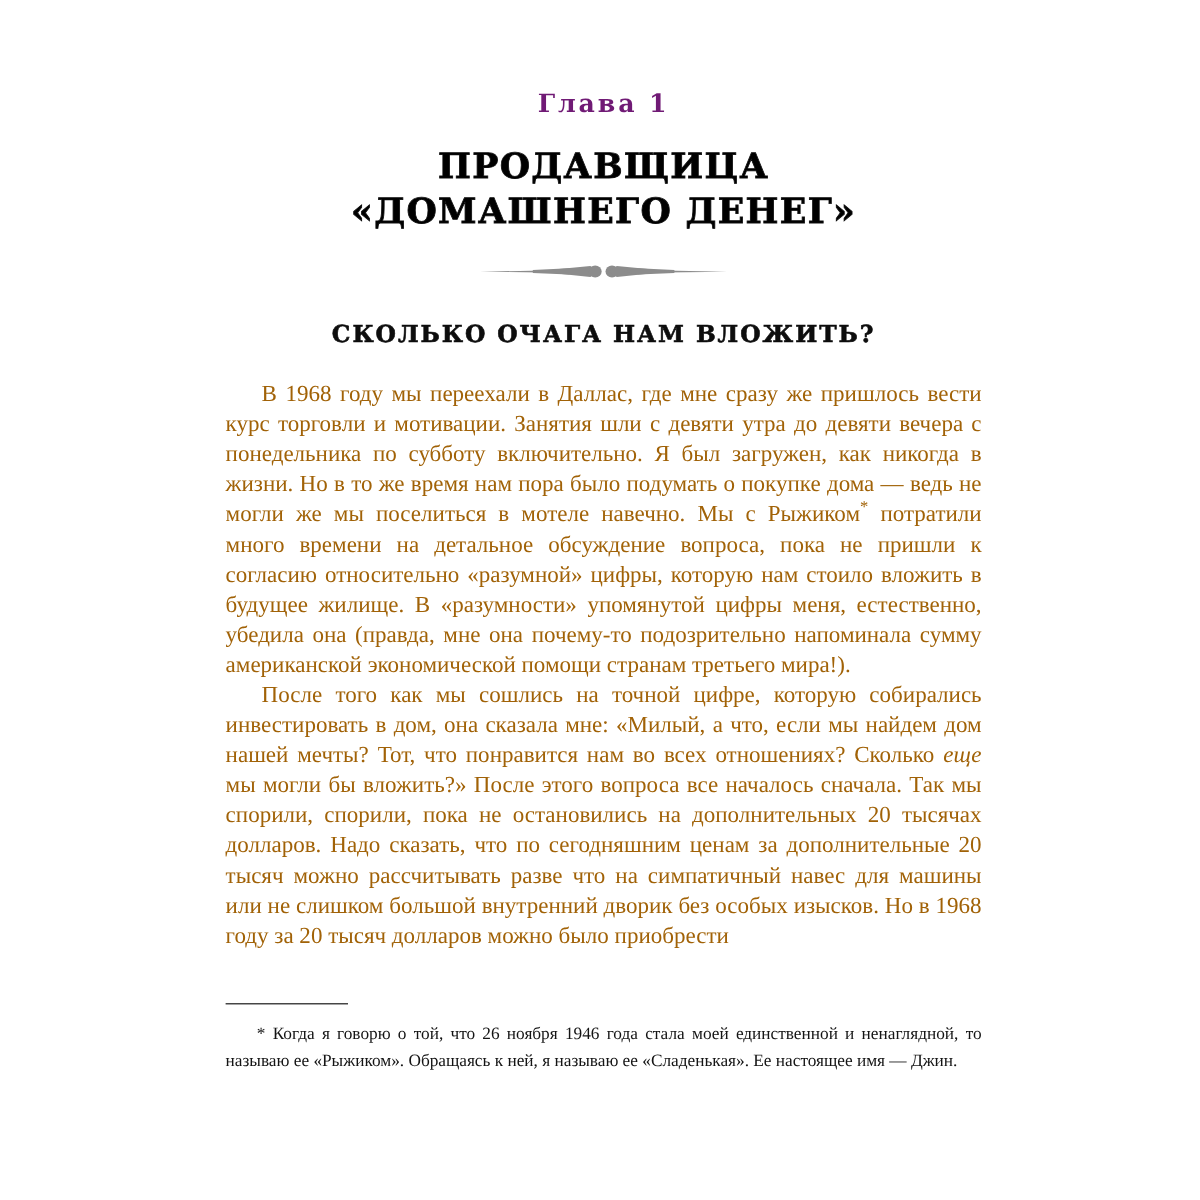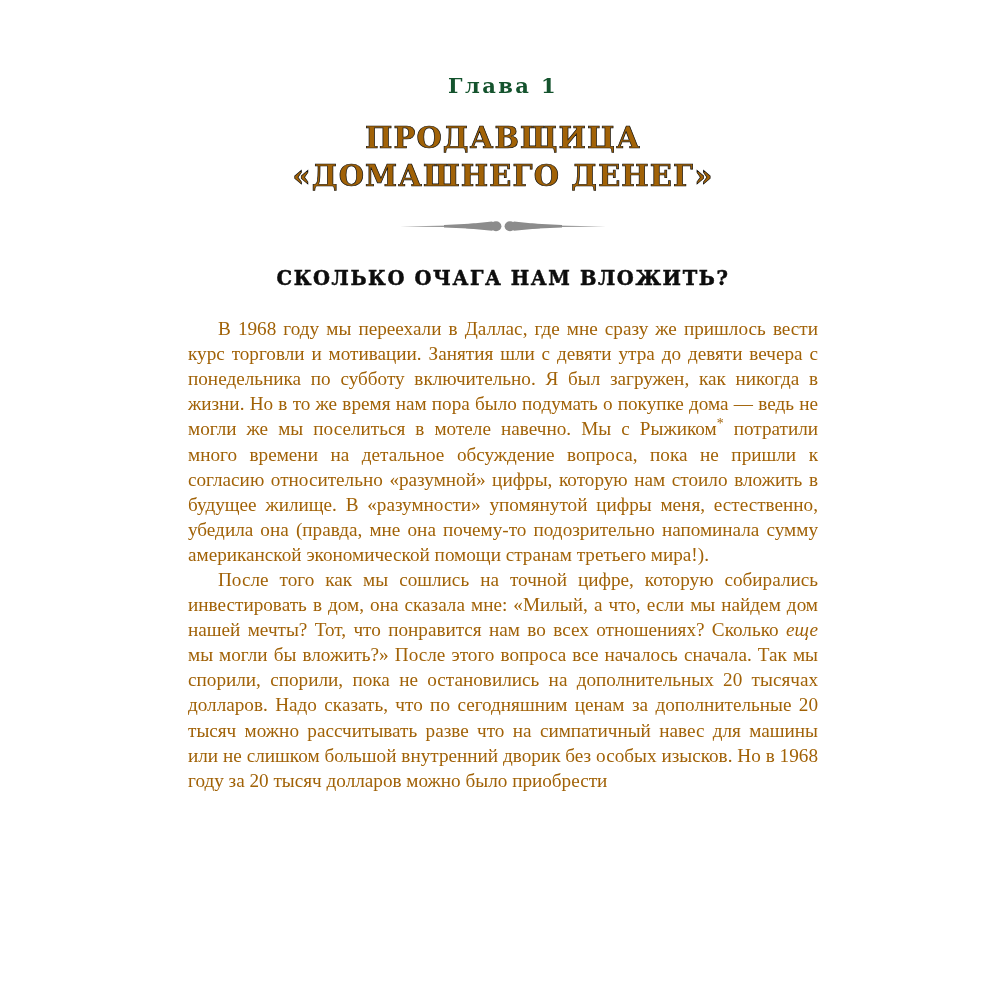--- a/index.html
+++ b/index.html
@@ -24,31 +24,31 @@
   }
 
   
   .chapter-label {
     margin-top: 74px;
     text-align: center;
     font-family: "DejaVu Serif", "Liberation Serif", serif;
     font-weight: bold;
     font-size: 21px;
     letter-spacing: 2.4px;
-    color: #14532d;
+    color: #701a75;
     line-height: 1.1;
   }
   .chapter-title {
     margin-top: 22px;
     text-align: center;
     font-family: "DejaVu Serif", "Liberation Serif", serif;
     font-weight: bold;
     font-size: 29px;
     letter-spacing: 1.1px;
-    color: #a16207;
+    color: #000000;
     line-height: 1.32;
     -webkit-text-stroke: 0.7px #0d0d0d;
   }
   .chapter-title .title-line {
     display: block;
   }
 
   
   .ornament {
     margin-top: 16px;
@@ -151,14 +151,18 @@
     <h2 class="section-heading">СКОЛЬКО ОЧАГА НАМ ВЛОЖИТЬ?</h2>
 
     <div class="body-text">
       <p><span>В 1968 году мы переехали в Даллас, где мне сразу же пришлось вести курс торговли и мотивации. Занятия шли с девяти утра до девяти вечера с понедельника по субботу включительно. Я был загружен, как никогда в жизни. Но в то же время нам пора было подумать о покупке дома — ведь не могли же мы поселиться в мотеле навечно. Мы с Рыжиком</span><sup class="fn-marker">*</sup><span> потратили много времени на детальное обсуждение вопроса, пока не пришли к согласию относительно «разумной» цифры, которую нам стоило вложить в будущее жилище. В «разумности» упомянутой цифры меня, естественно, убедила она (правда, мне она почему-то подозрительно напоминала сумму американской экономической помощи странам третьего мира!).</span></p>
 
       <p><span>После того как мы сошлись на точной цифре, которую собирались инвестировать в дом, она сказала мне: «Милый, а что, если мы найдем дом нашей мечты? Тот, что понравится нам во всех отношениях? Сколько </span><i>еще</i><span> мы могли бы вложить?» После этого вопроса все началось сначала. Так мы спорили, спорили, пока не остановились на дополнительных 20 тысячах долларов. Надо сказать, что по сегодняшним ценам за дополнительные 20 тысяч можно рассчитывать разве что на симпатичный навес для машины или не слишком большой внутренний дворик без особых изысков. Но в 1968 году за 20 тысяч долларов можно было приобрести</span></p>
     </div>
 
   </div>
 
+  <div class="footnote-block">
+    <div class="footnote-rule"></div>
+    <p class="footnote-text">* Когда я говорю о той, что 26 ноября 1946 года стала моей единственной и ненаглядной, то называю ее «Рыжиком». Обращаясь к ней, я называю ее «Сладенькая». Ее настоящее имя — Джин.</p>
+  </div>
 
 </div>
 
 </body></html>

